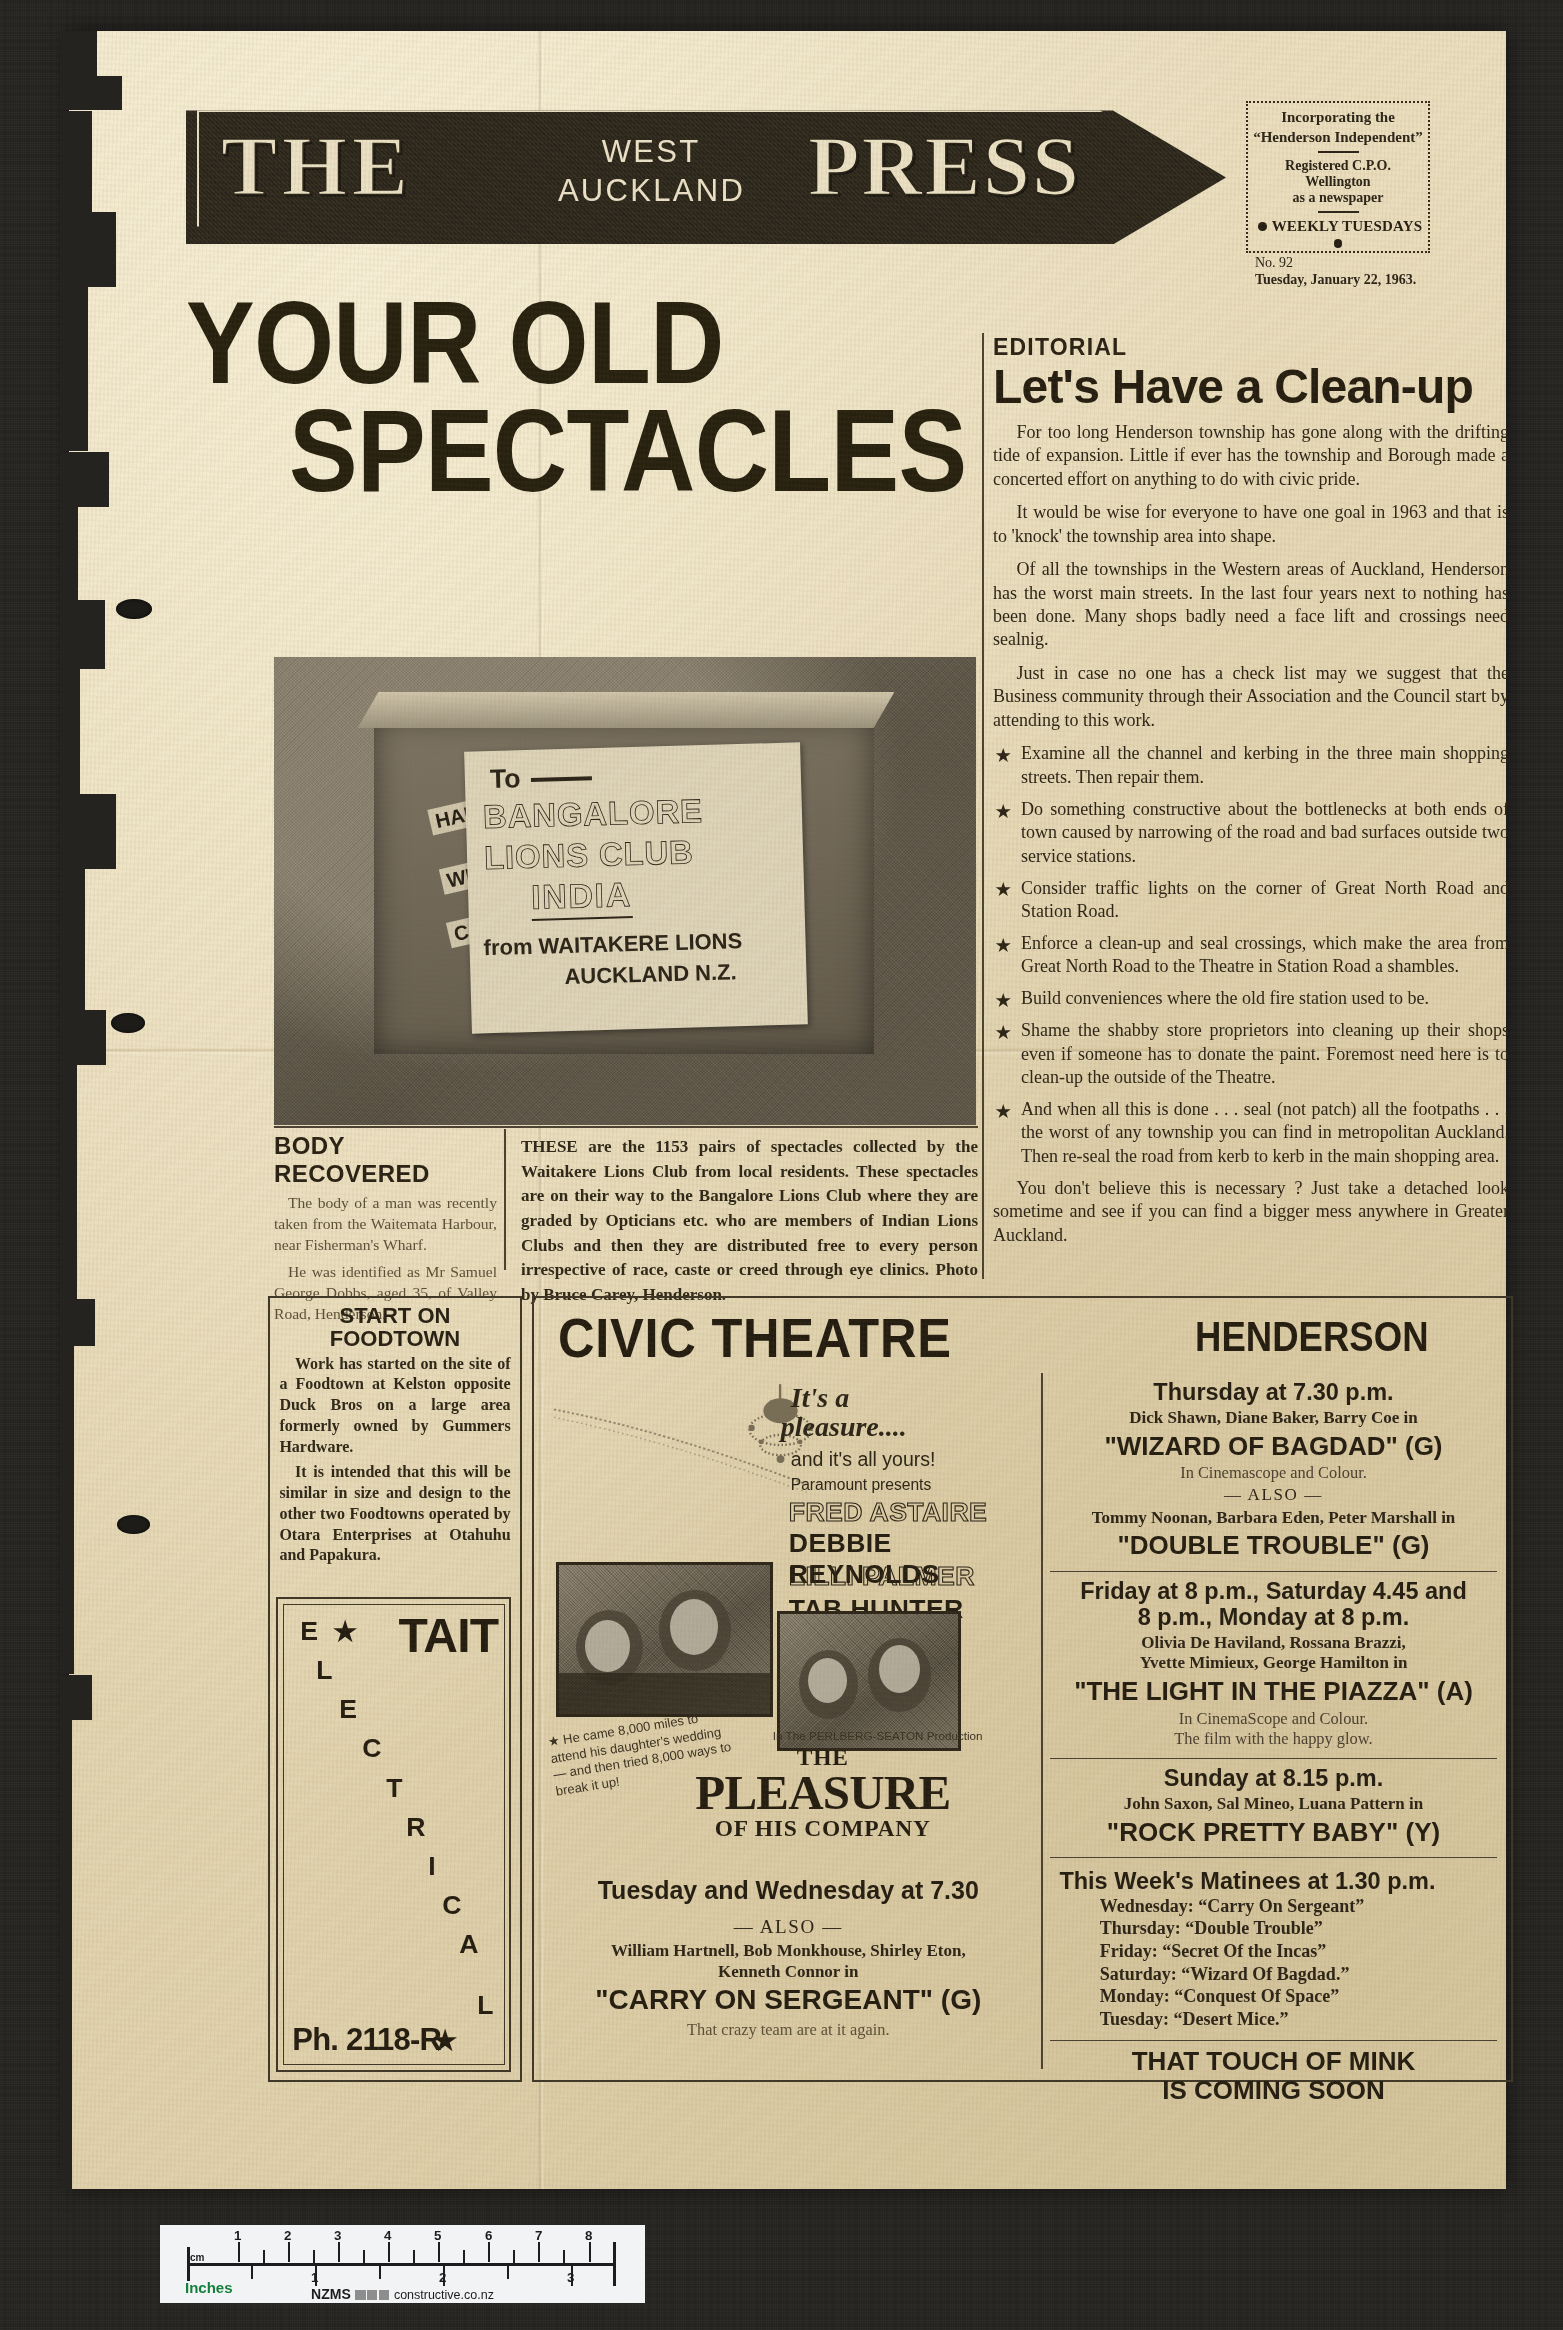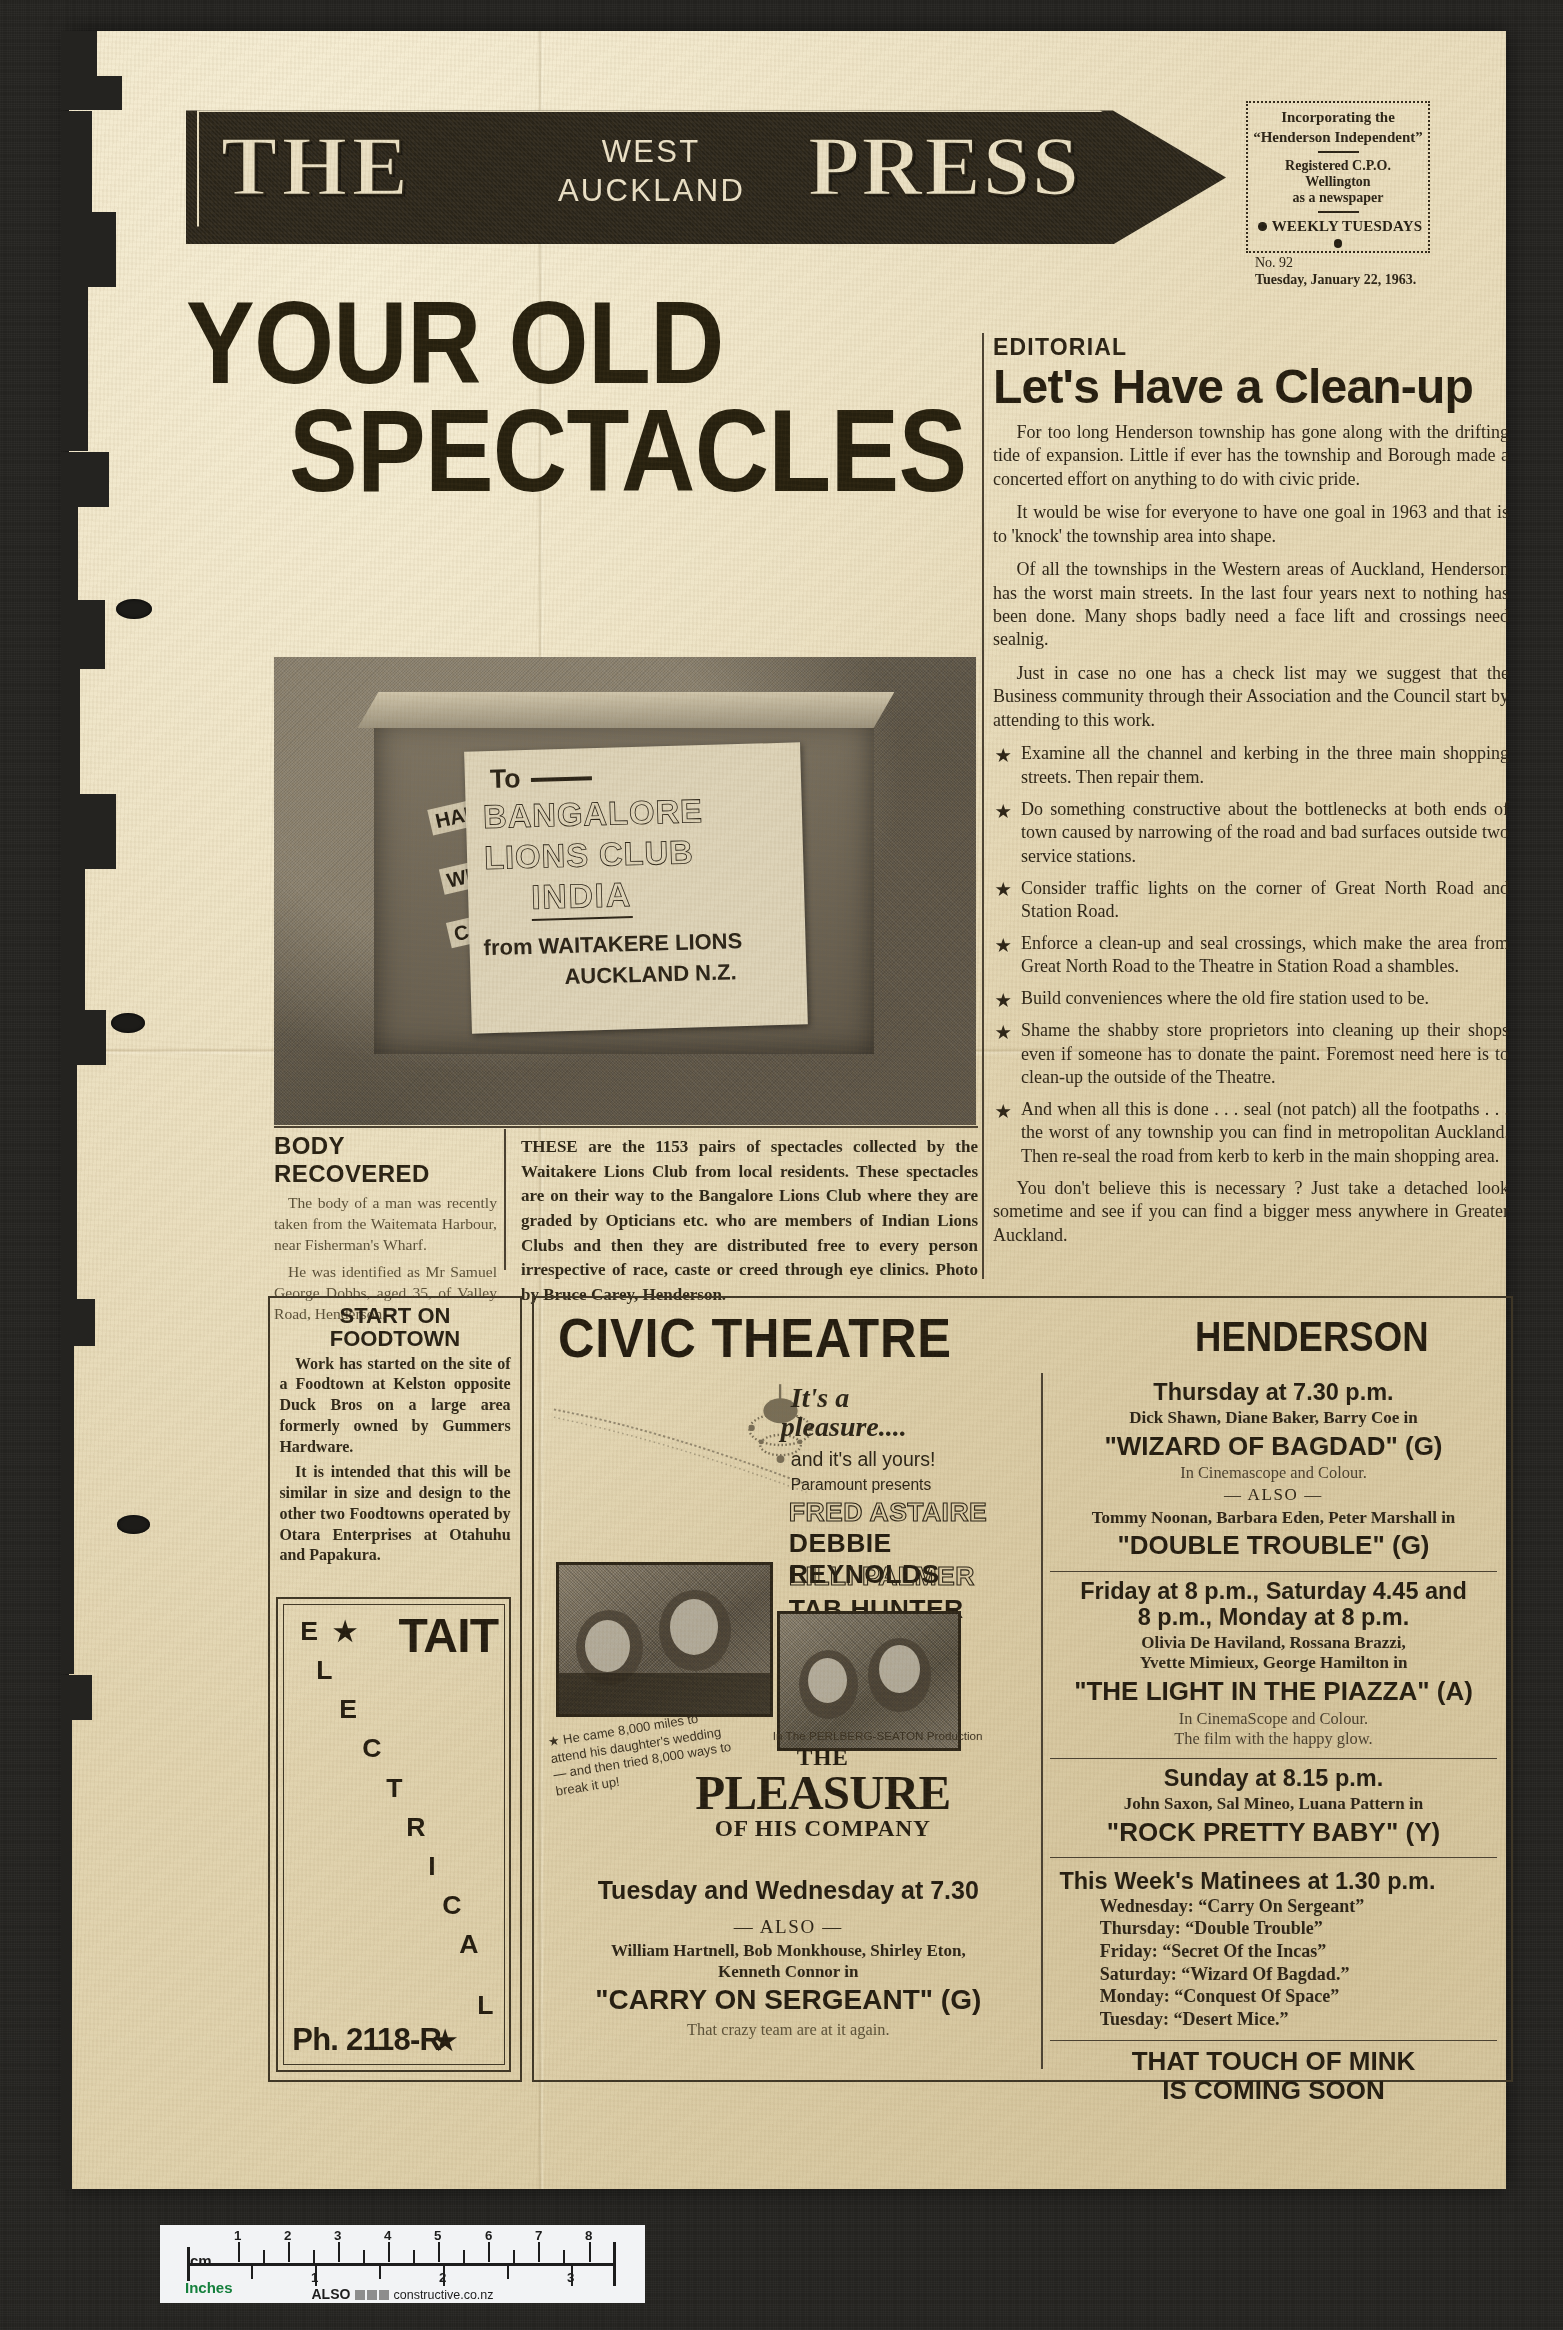--- a/index.html
+++ b/index.html
@@ -220,21 +220,21 @@
      text-align:left;padding-left:45px;line-height:1.26;}
   .coming{font-family:"Liberation Sans",sans-serif;font-weight:bold;font-size:26px;color:#241d11;
      text-align:center;line-height:1.1;padding-top:6.3px;}
 
   
   .scalebar{position:absolute;left:160px;top:2225px;width:485px;height:78px;background:#f2f3f5;}
   .sb-line{position:absolute;left:27px;top:38px;width:429px;height:3.1px;background:#1d1d1d;}
   .sb-end{position:absolute;width:3.1px;background:#1d1d1d;}
   .sb-t{position:absolute;width:2.3px;background:#1d1d1d;}
   .sb-n{position:absolute;font-family:"Liberation Sans",sans-serif;font-size:13.3px;font-weight:bold;color:#1d1d1d;}
-  .sb-cm{position:absolute;left:30px;top:26.6px;font-family:"Liberation Sans",sans-serif;font-size:15px;font-weight:bold;color:#1d1d1d;}
+  .sb-cm{position:absolute;left:30px;top:26.6px;font-family:"Liberation Sans",sans-serif;font-size:10px;font-weight:bold;color:#1d1d1d;}
   .sb-in{position:absolute;left:25px;top:54px;font-family:"Liberation Sans",sans-serif;font-size:15px;font-weight:bold;color:#15803d;}
   .sb-brand{position:absolute;left:0;top:61px;width:485px;text-align:center;
      font-family:"Liberation Sans",sans-serif;font-size:14px;font-weight:bold;color:#1d1d1d;}
   .sb-brand em{font-style:normal;font-weight:normal;font-size:12.5px;}
   .sb-sq{display:inline-block;width:10.2px;height:10.2px;background:#8d8d8d;margin:0 0.8px;vertical-align:middle;}
 </style>
 </head>
 <body>
 
 <div class="backdrop"></div>
@@ -522,18 +522,18 @@
   <div class="sb-t" style="left:155px;top:41px;height:20.3px;"></div>
   <div class="sb-n" style="left:151px;top:45px;">1</div>
   <div class="sb-t" style="left:219px;top:41px;height:12.5px;"></div>
   <div class="sb-t" style="left:283px;top:41px;height:20.3px;"></div>
   <div class="sb-n" style="left:279px;top:45px;">2</div>
   <div class="sb-t" style="left:347px;top:41px;height:12.5px;"></div>
   <div class="sb-t" style="left:411px;top:41px;height:20.3px;"></div>
   <div class="sb-n" style="left:407px;top:45px;">3</div>
 
   <div class="sb-brand">
-    <span>ALSO</span>
+    <span>NZMS</span>
     <span class="sb-sq"></span><span class="sb-sq"></span><span class="sb-sq"></span>
     <em>constructive.co.nz</em>
   </div>
 </div>
 
 
 </body></html>

